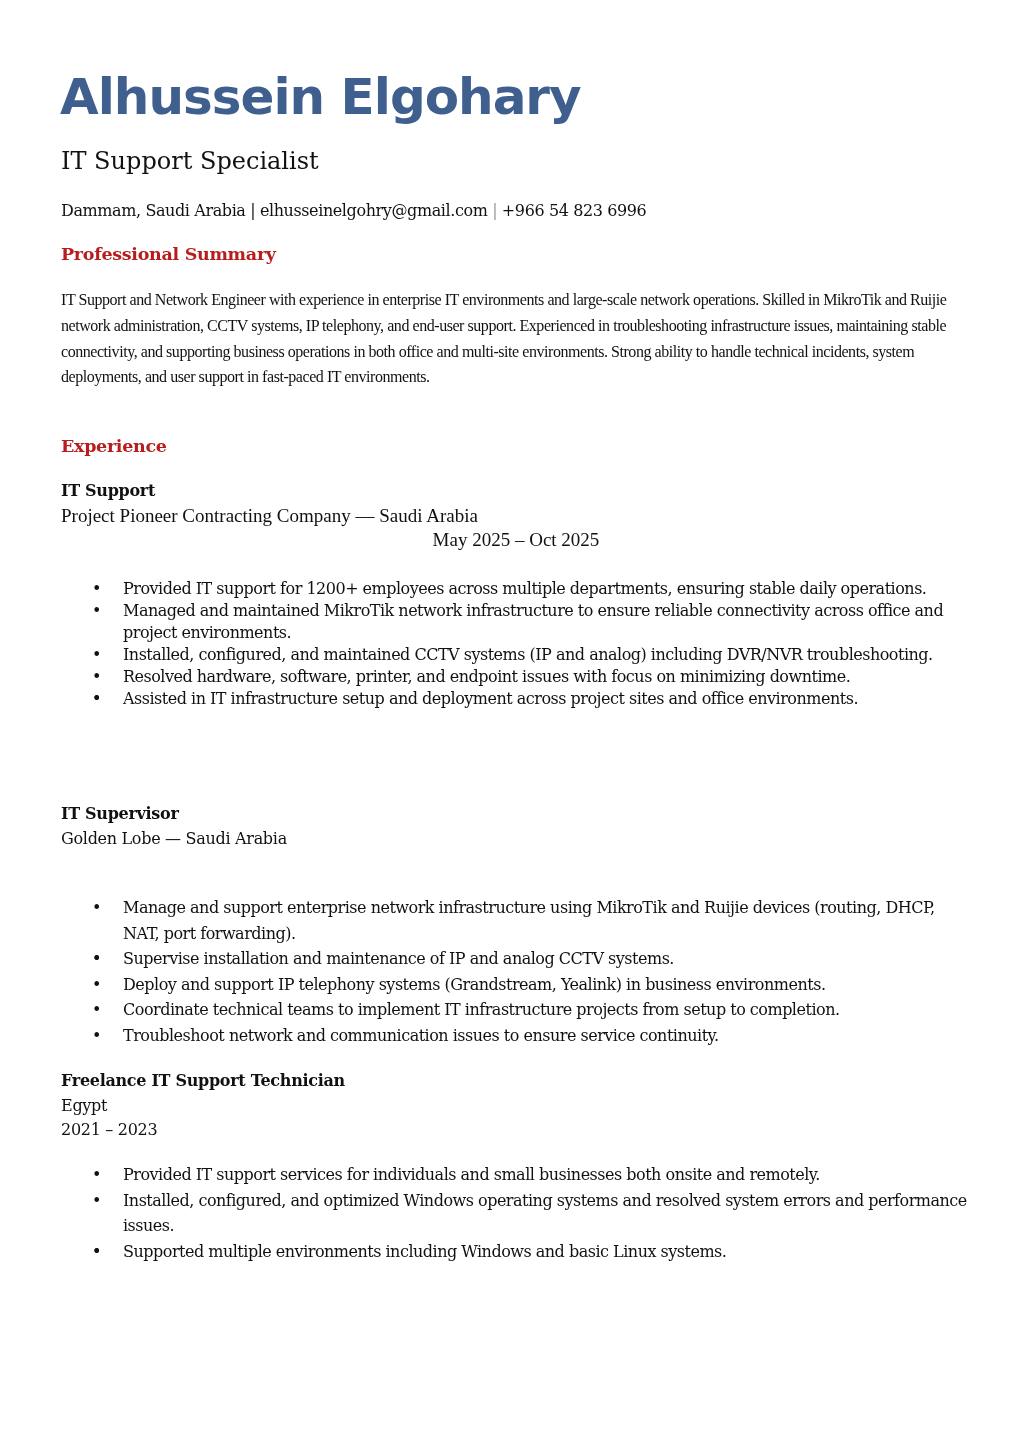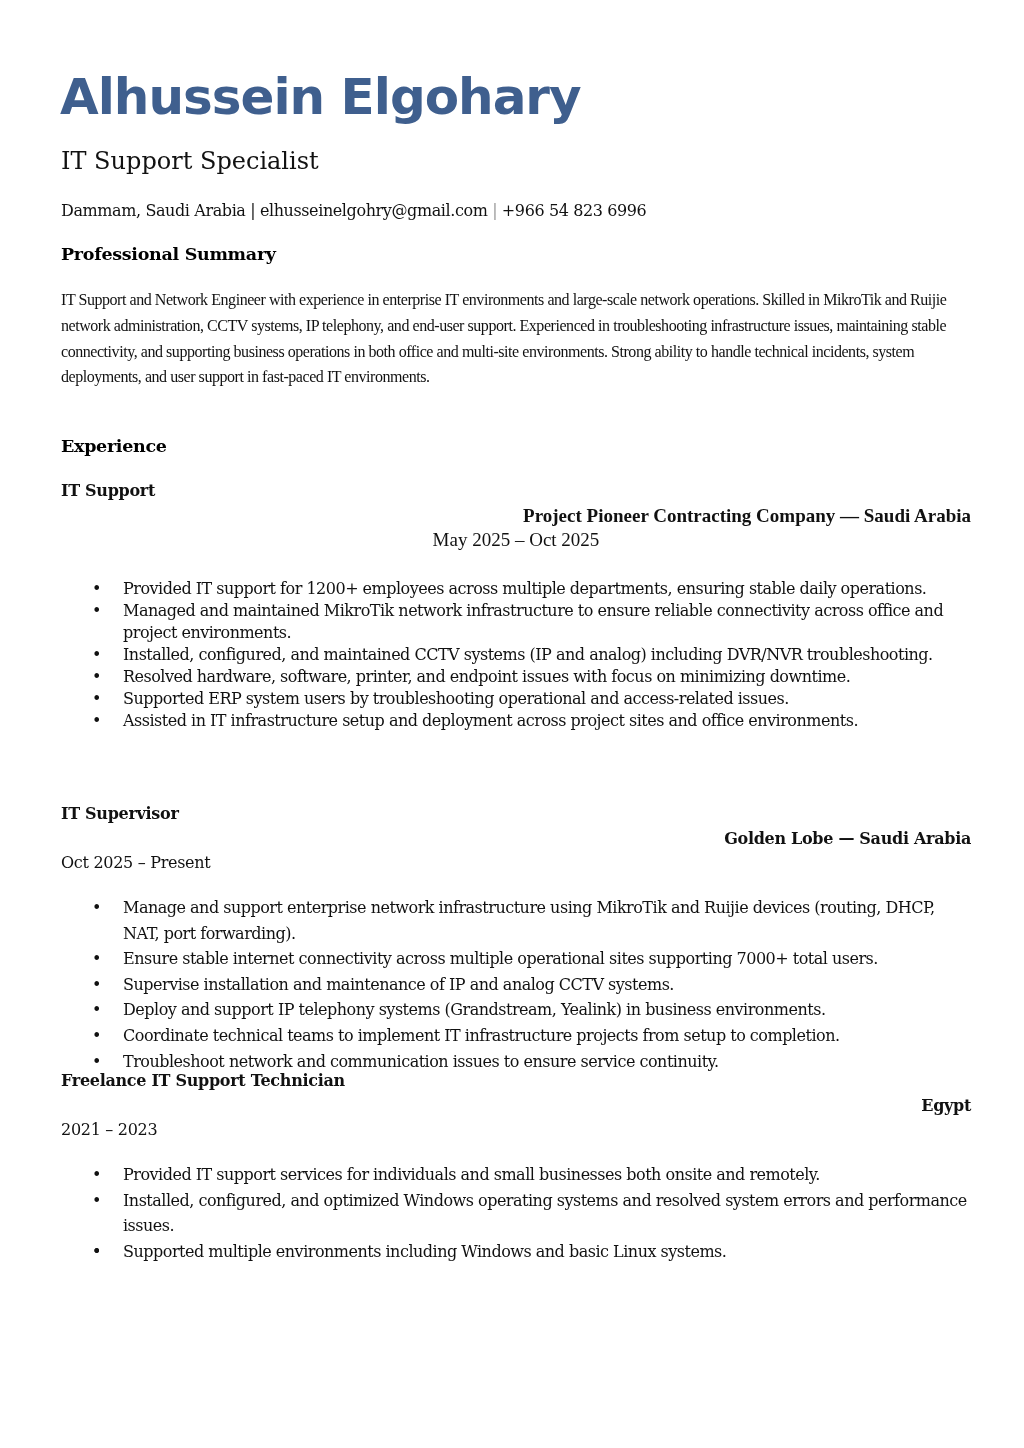--- a/index.html
+++ b/index.html
@@ -17,35 +17,35 @@
     }
     .contact {
       position: absolute; left: 61px; top: 200px;
       font-family: "DejaVu Serif", serif; font-size: 16px; color: #111; line-height: 22px;
       white-space: nowrap; letter-spacing: -0.4px;
     }
     .contact .sep-light { color: #999; }
     .section-h {
       position: absolute; left: 61px;
       font-family: "DejaVu Serif", serif; font-weight: bold; font-size: 17.5px;
-      color: #000000; line-height: 24px; letter-spacing: -0.3px; margin: 0; text-align: center;
+      color: #b91c1c; line-height: 24px; letter-spacing: -0.3px; margin: 0; text-align: center;
     }
     .summary {
       position: absolute; left: 61px; top: 287px; width: 910px;
       font-family: Liberation Serif, serif; font-size: 16px; line-height: 25.8px;
       color: #111; letter-spacing: -0.45px; margin: 0;
     }
     .job { position: absolute; left: 61px; width: 910px; }
     .job .role {
       font-family: "DejaVu Serif", serif; font-weight: bold; font-size: 16px;
       line-height: 25px; letter-spacing: -0.3px;
     }
     .job .company {
-      font-family: "DejaVu Serif", serif; font-weight: bold; font-size: 16px;
-      line-height: 25px; letter-spacing: -0.3px; text-align: right;
+      font-family: "DejaVu Serif", serif; font-weight: normal; font-size: 16px;
+      line-height: 25px; letter-spacing: -0.3px;
     }
     .job .company.times { font-family: "Liberation Serif", serif; font-size: 19px; letter-spacing: 0; }
     .job .dates {
       font-family: "DejaVu Serif", serif; font-size: 16px; line-height: 24px; letter-spacing: -0.3px;
     }
     .job .dates.times { font-family: "Liberation Serif", serif; font-size: 19px; letter-spacing: 0; text-align: center; }
     .bullets { list-style: none; margin: 0; padding: 0; position: absolute; left: 0; }
     .bullets li {
       position: relative; padding-left: 62px; width: 850px;
       font-family: "DejaVu Serif", serif; font-size: 16px; color: #111;
@@ -80,32 +80,31 @@
 
   <div class="job" style="top:478px;">
     <div class="role">IT Support</div>
     <div class="company times">Project Pioneer Contracting Company — Saudi Arabia</div>
     <div class="dates times">May 2025 – Oct 2025</div>
     <ul class="bullets b1" style="top:100px;">
       <li><span class="dot">•</span><span>Provided IT support for 1200+ employees across multiple departments, ensuring stable daily operations.</span></li>
       <li><span class="dot">•</span><span>Managed and maintained MikroTik network infrastructure to ensure reliable connectivity across office and project environments.</span></li>
       <li><span class="dot">•</span><span>Installed, configured, and maintained CCTV systems (IP and analog) including DVR/NVR troubleshooting.</span></li>
       <li><span class="dot">•</span><span>Resolved hardware, software, printer, and endpoint issues with focus on minimizing downtime.</span></li>
-      <li><span class="dot">•</span><span>Supported ERP system users by troubleshooting operational and access-related issues.</span></li>
+      <li><span class="dot">•</span></li>
       <li><span class="dot">•</span><span>Assisted in IT infrastructure setup and deployment across project sites and office environments.</span></li>
     </ul>
   </div>
 
   <div class="job" style="top:801px;">
     <div class="role">IT Supervisor</div>
     <div class="company">Golden Lobe — Saudi Arabia</div>
-    <div class="dates">Oct 2025 – Present</div>
     <ul class="bullets b2" style="top:94px;">
       <li><span class="dot">•</span><span>Manage and support enterprise network infrastructure using MikroTik and Ruijie devices (routing, DHCP, NAT, port forwarding).</span></li>
-      <li><span class="dot">•</span><span>Ensure stable internet connectivity across multiple operational sites supporting 7000+ total users.</span></li>
+      <li><span class="dot">•</span></li>
       <li><span class="dot">•</span><span>Supervise installation and maintenance of IP and analog CCTV systems.</span></li>
       <li><span class="dot">•</span><span>Deploy and support IP telephony systems (Grandstream, Yealink) in business environments.</span></li>
       <li><span class="dot">•</span><span>Coordinate technical teams to implement IT infrastructure projects from setup to completion.</span></li>
       <li><span class="dot">•</span><span>Troubleshoot network and communication issues to ensure service continuity.</span></li>
     </ul>
   </div>
 
   <div class="job" style="top:1068px;">
     <div class="role">Freelance IT Support Technician</div>
     <div class="company">Egypt</div>

